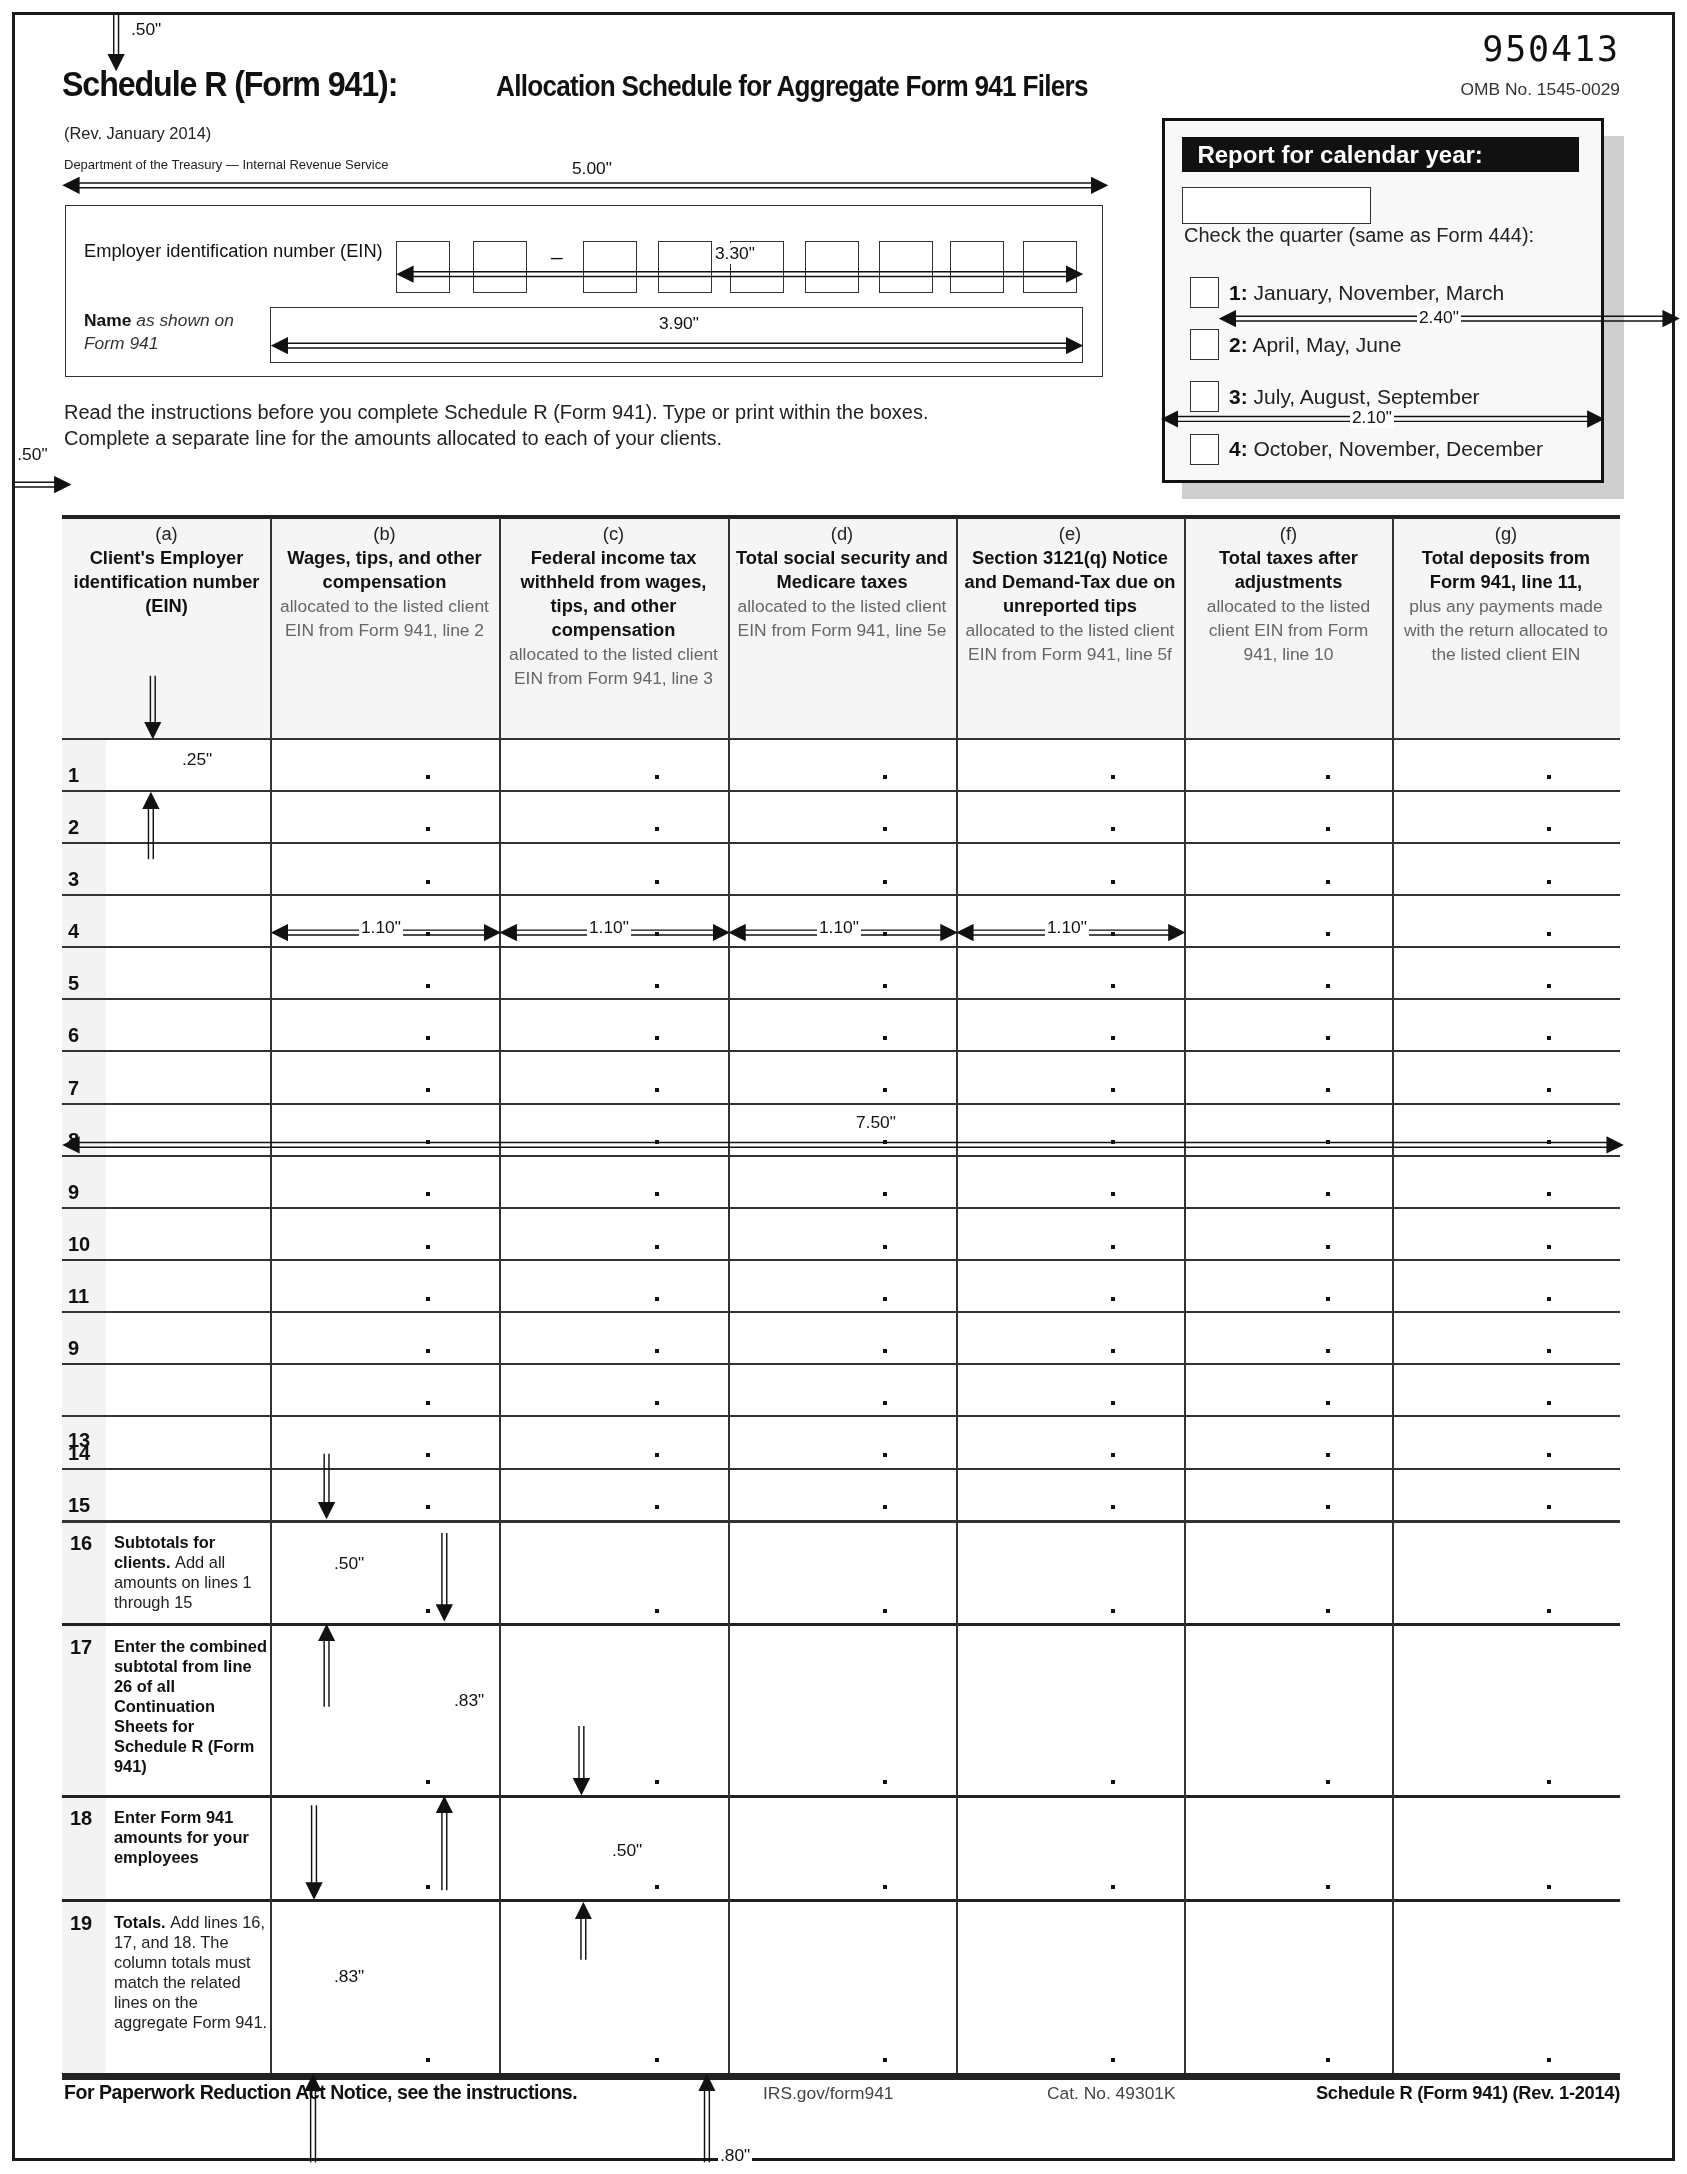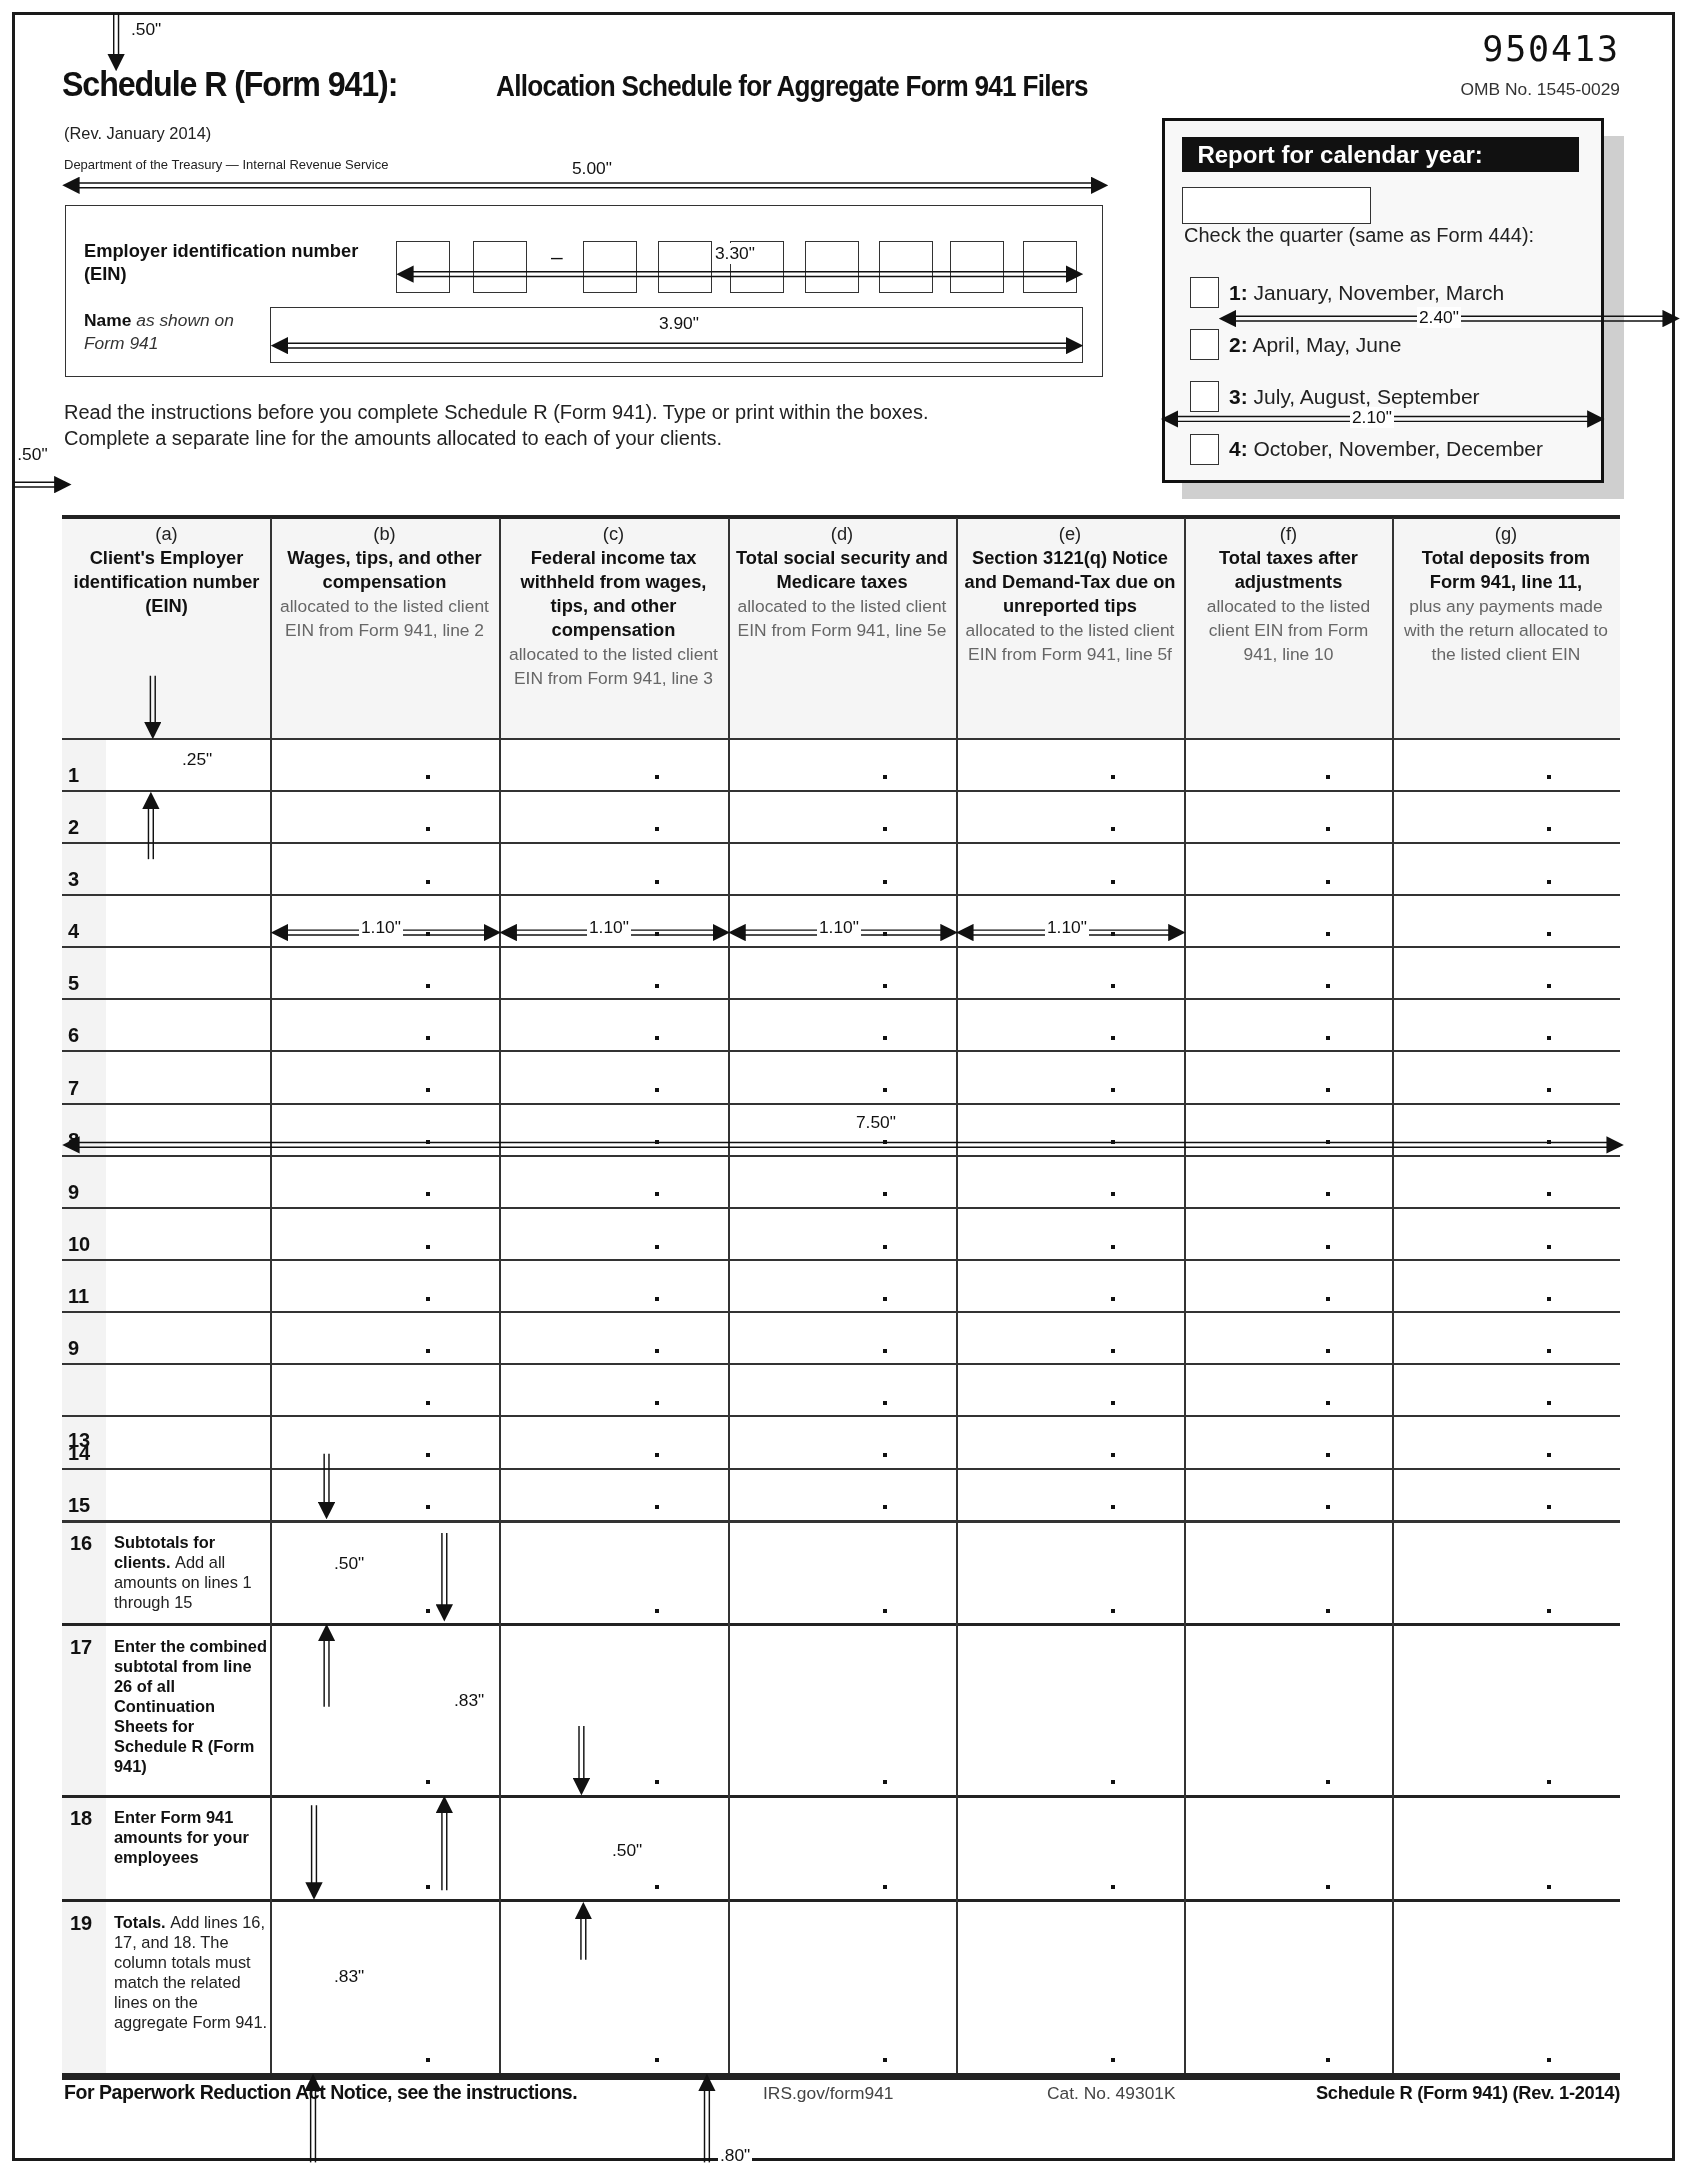--- a/index.html
+++ b/index.html
@@ -10,21 +10,21 @@
            border:3.9px solid #1a1a1a; box-sizing:border-box; }
   .title-main { left:62px; top:64px; font-size:35px; font-weight:bold; letter-spacing:-1.2px;
                 transform:scaleX(0.92); transform-origin:left; white-space:nowrap; }
   .title-sub { left:496px; top:70px; font-size:29px; font-weight:bold; letter-spacing:-0.8px;
                transform:scaleX(0.9); transform-origin:left; white-space:nowrap; }
   .form-no { right:68px; top:29px; font-family:"DejaVu Sans Mono", monospace; font-size:35px; letter-spacing:1.9px; }
   .omb { right:68px; top:79px; font-size:17.4px; color:#333; }
   .rev { left:64px; top:124px; font-size:16.4px; color:#222; }
   .dept { left:64px; top:157px; font-size:13px; color:#222; }
   .ein-box { left:65px; top:205px; width:1038px; height:172px; border:1.9px solid #333; box-sizing:border-box; }
-  .ein-label { left:84px; top:239px; font-size:18.3px; font-weight:bold; line-height:23px; width:319px; }
+  .ein-label { left:84px; top:239px; font-size:18.3px; font-weight:normal; line-height:23px; width:319px; }
   .ein-cell { position:absolute; top:241px; width:54px; height:52px; border:1.9px solid #333; box-sizing:border-box; }
   .ein-dash { left:551px; top:245px; font-size:21px; }
   .name-label { left:84px; top:309px; font-size:17.4px; line-height:23px; width:183px; }
   .name-label b { font-weight:bold; }
   .name-label i { font-style:italic; color:#333; }
   .name-field { left:270px; top:307px; width:813px; height:56px; border:1.9px solid #333; box-sizing:border-box; }
   .instr { left:64px; top:399px; font-size:20px; line-height:26px; color:#222; width:1062px; }
   
   .year-shadow { left:1182px; top:136px; width:442px; height:363px; background:#cfcfcf; }
   .year-box { left:1162px; top:118px; width:442px; height:365px; border:3.9px solid #111; background:#f8f8f8; box-sizing:border-box; }

